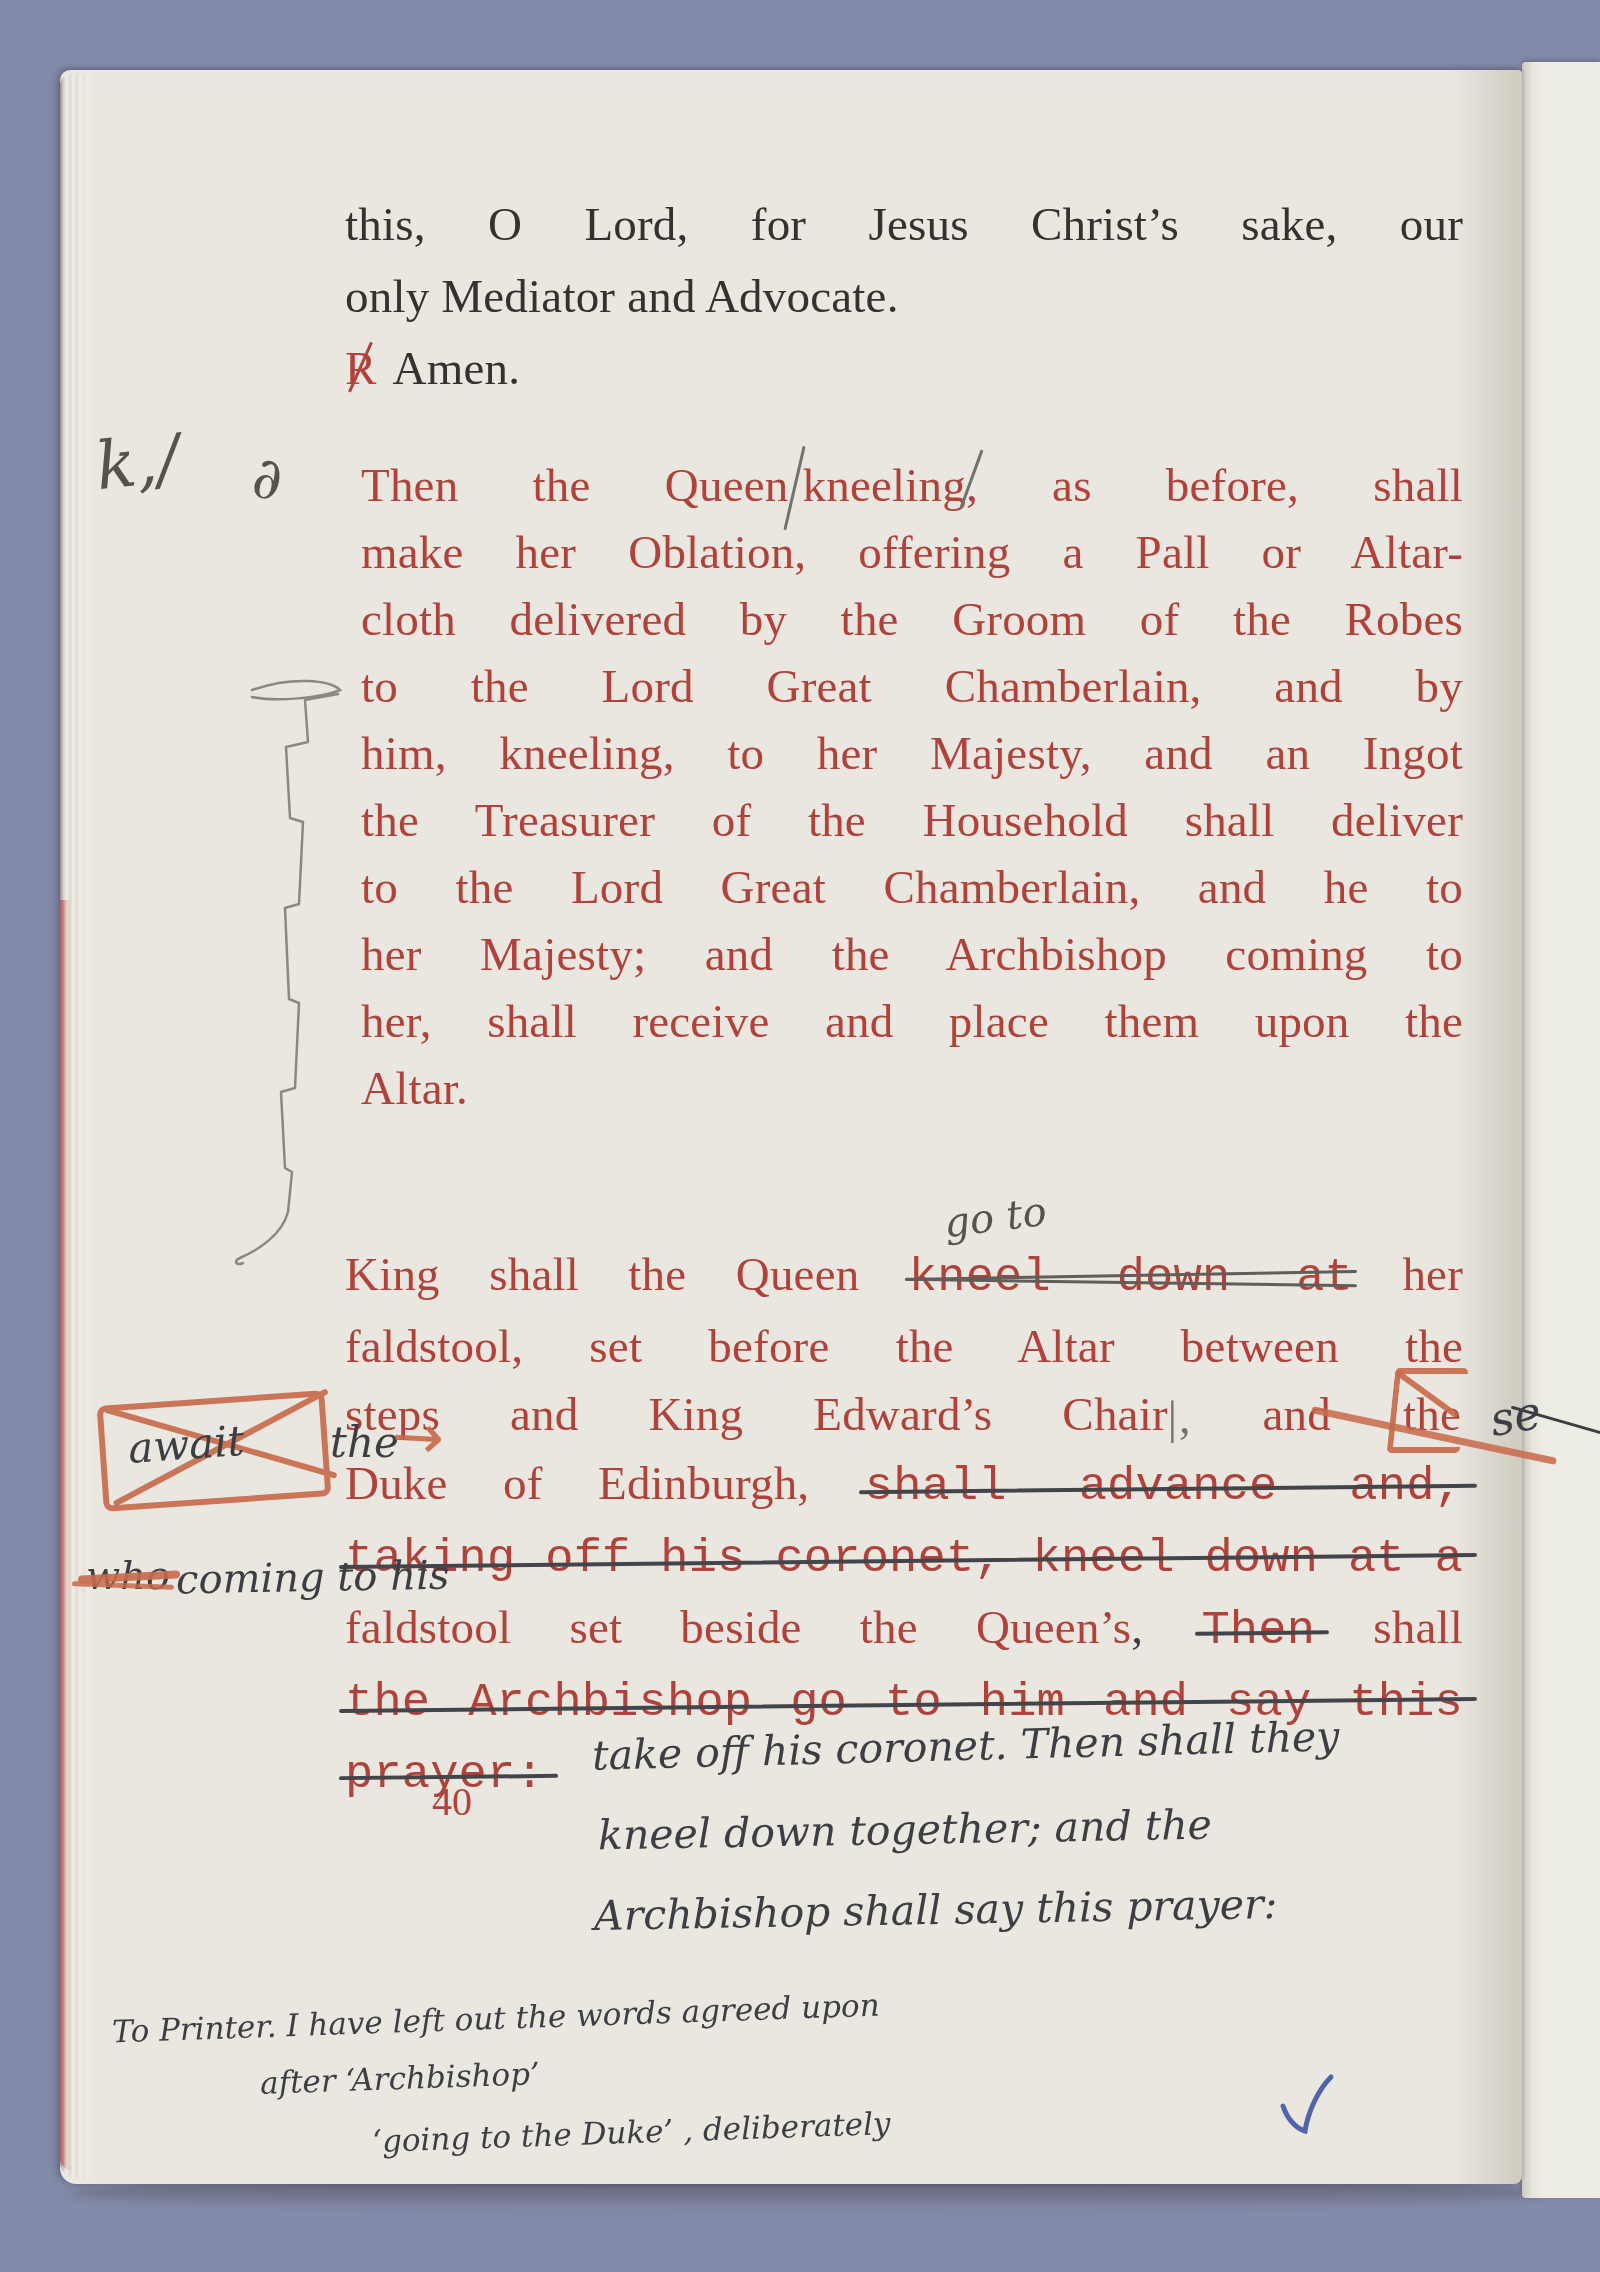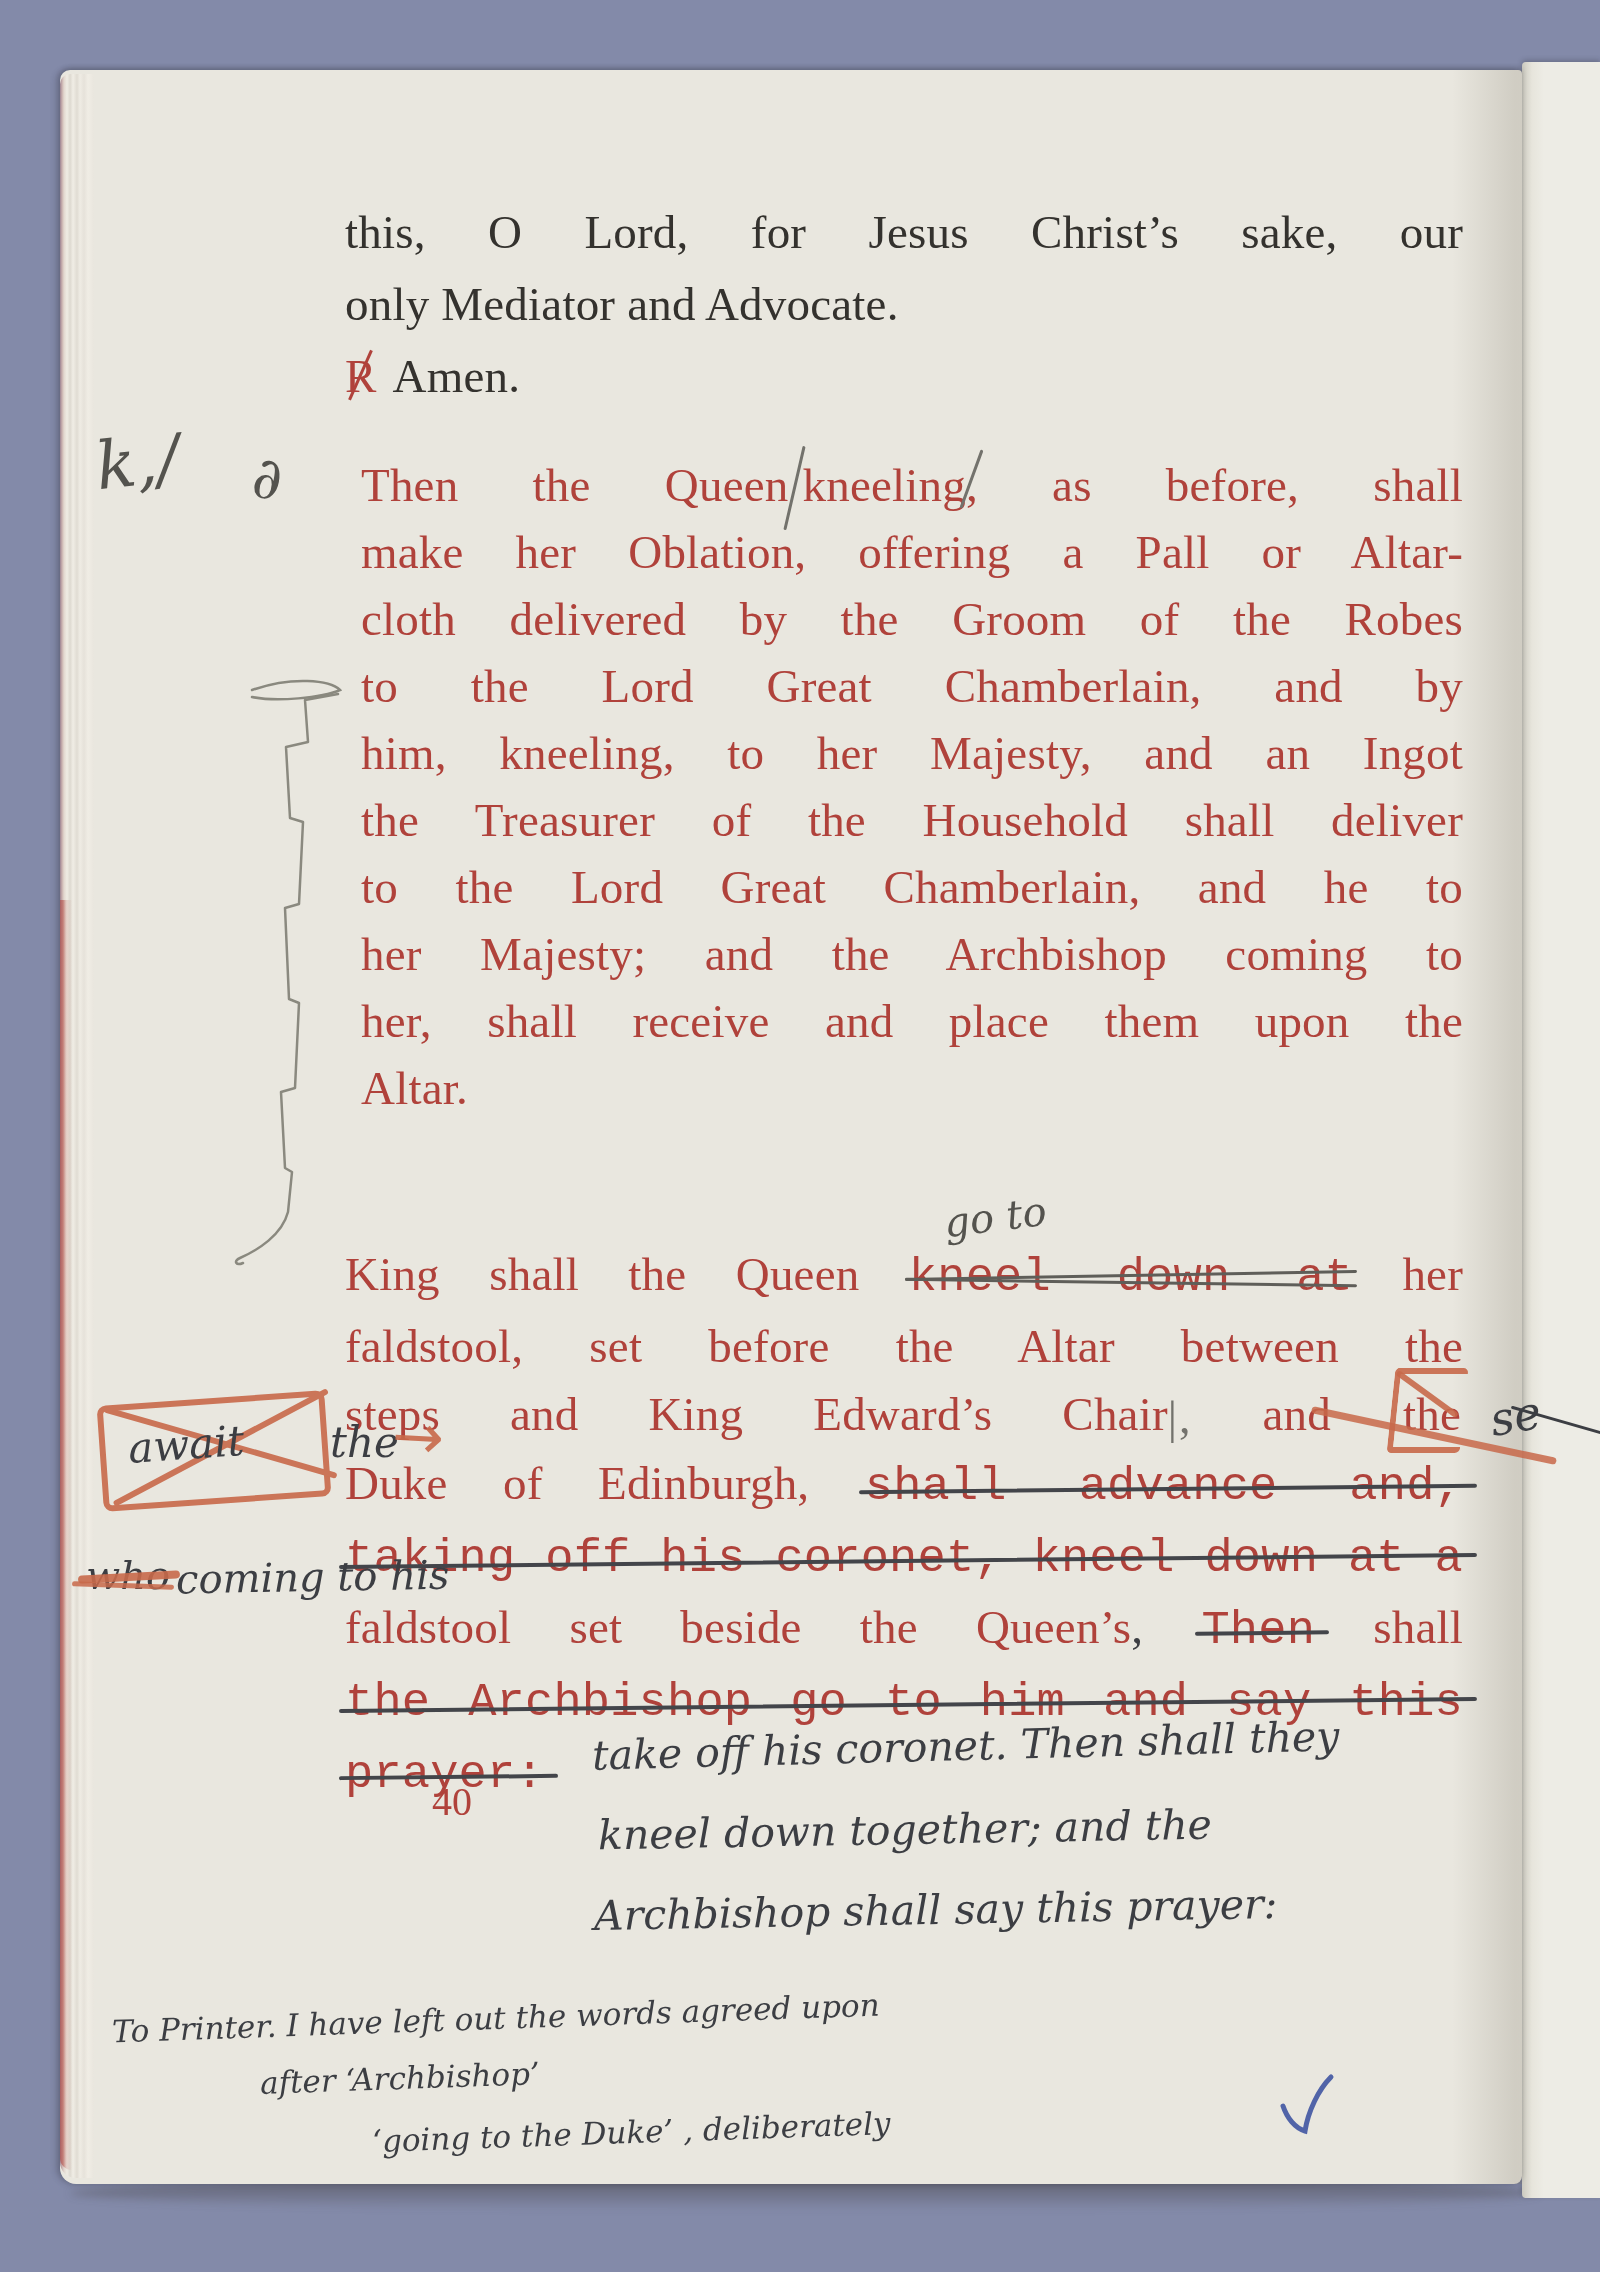--- a/index.html
+++ b/index.html
@@ -109,21 +109,21 @@
 
 <div class="stage">
 
   <div class="page-shadow"></div>
   <div class="page-facing"></div>
   <div class="page-main"></div>
   <div class="gutter-shade"></div>
   <div class="edge-stack"></div>
   <div class="edge-red"></div>
 
-  <div class="blk" id="blk-prayer" style="top:196px">
+  <div class="blk" id="blk-prayer" style="top:188px">
     <div class="pl just">this, O Lord, for Jesus Christ’s sake, our</div>
     <div class="pl">only Mediator and Advocate.</div>
     <div class="pl"><span class="resp">R</span><span>Amen.</span></div>
   </div>
 
   <div class="blk" id="blk-rub1" style="top:452px">
     <div class="pl rd just"><span>Then the Queen</span><span class="pslash"></span><span>kneeling</span><span class="pcomma"><span>,</span></span><span> as before, shall</span></div>
     <div class="pl rd just">make her Oblation, offering a Pall or Altar-</div>
     <div class="pl rd just">cloth delivered by the Groom of the Robes</div>
     <div class="pl rd just">to the Lord Great Chamberlain, and by</div>

